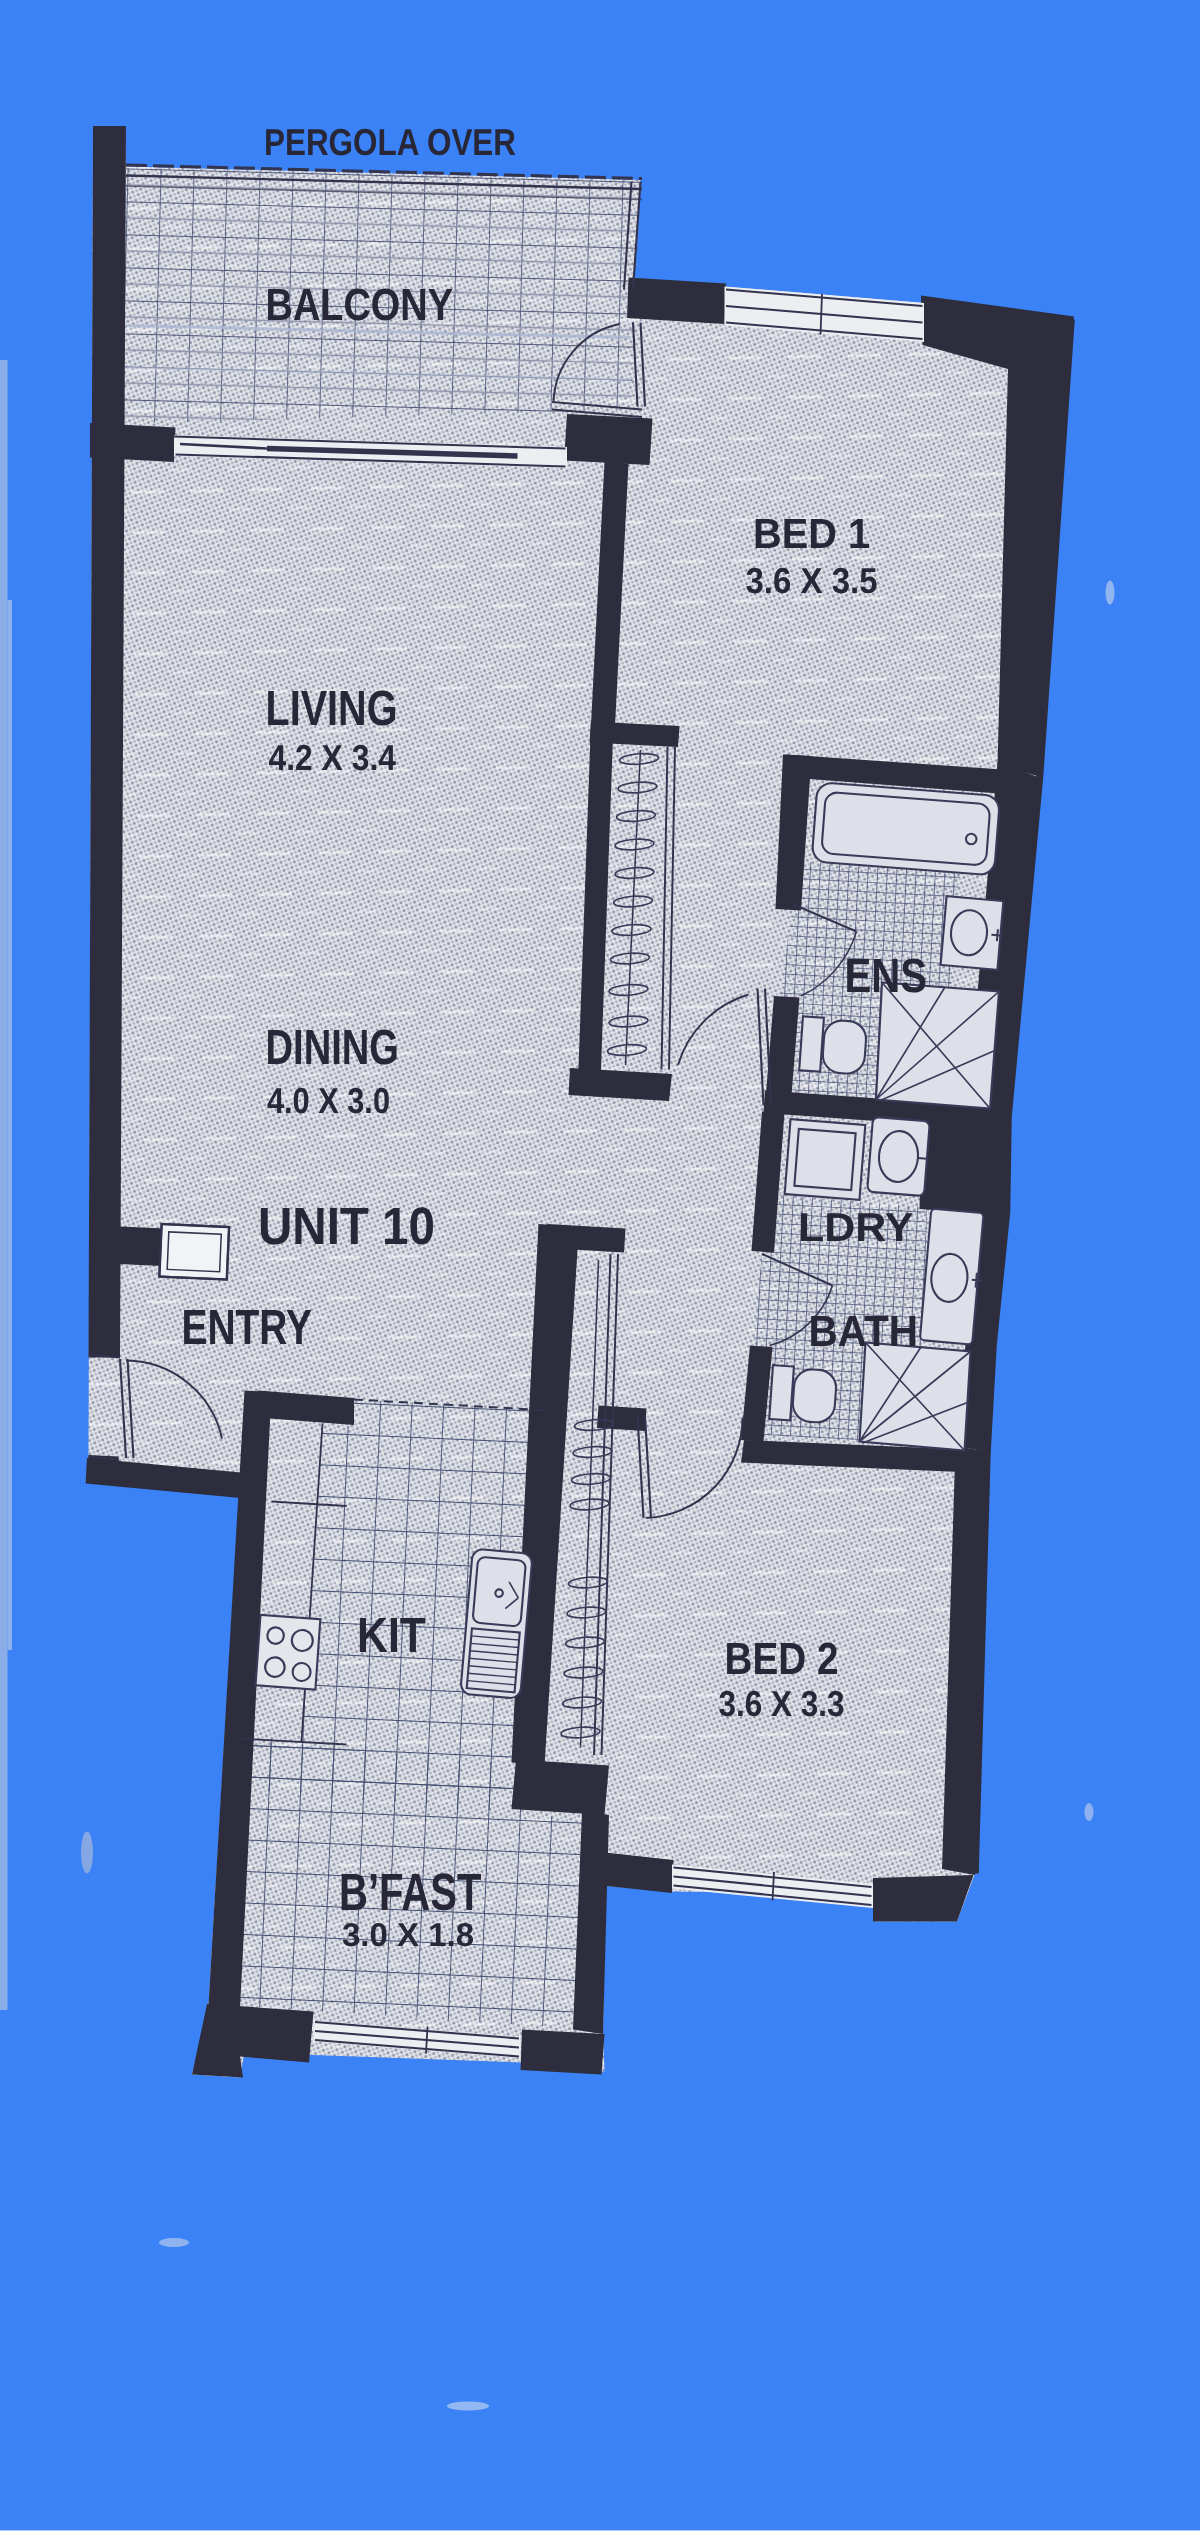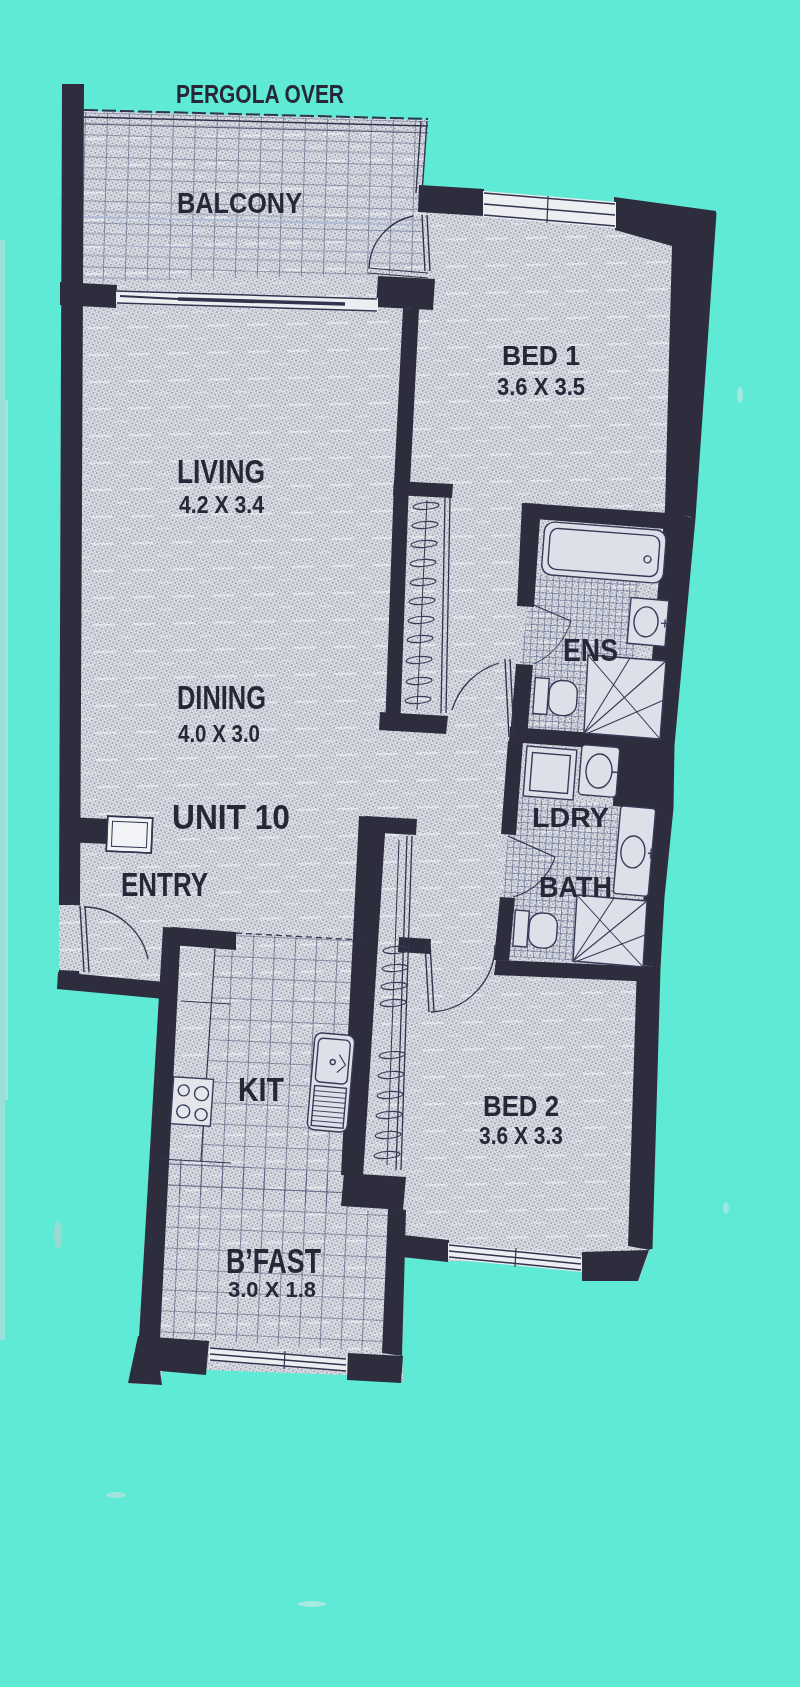--- a/index.html
+++ b/index.html
@@ -1,16 +1,16 @@
 <!DOCTYPE html>
 <html><head>
 <meta charset="utf-8">
 <style>
 html,body{margin:0;padding:0;background:#ffffff;}
-#page{width:800px;height:1687px;position:relative;overflow:hidden;background:#5eead4;}
+#page{width:800px;height:1687px;position:relative;overflow:hidden;background:#3b82f6;}
 svg{position:absolute;left:0;top:0;}
 text{font-family:"Liberation Sans",sans-serif;font-weight:bold;fill:#272738;}
 body{-webkit-font-smoothing:antialiased;}
 </style>
 </head>
 <body>
 <div id="page">
 <svg width="800" height="1687" viewBox="0 0 800 1687">
 <defs>
 <pattern id="ht" width="4" height="4" patternUnits="userSpaceOnUse" patternTransform="rotate(24)">

